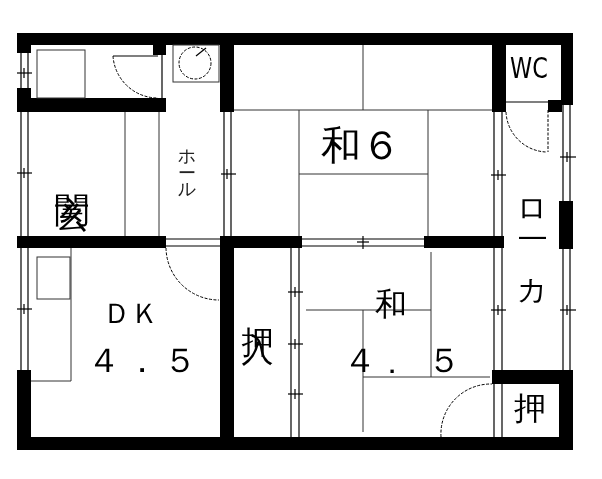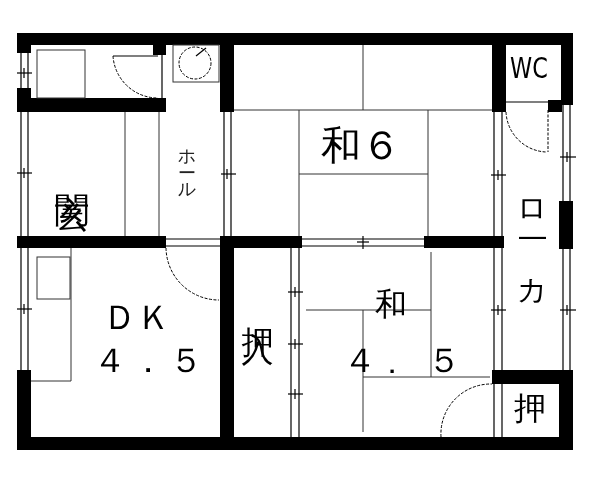--- a/index.html
+++ b/index.html
@@ -137,22 +137,22 @@
 </div>
 
 <div class="label vert" style="left:178px; top:137px; font-size:18px; color:#222; letter-spacing:6px;">ホール</div>
 
 <div class="label" style="left:321px; top:125px; font-size:40px;">和６</div>
 
 <div class="label" style="left:510px; top:55px; font-size:28px; transform:scaleX(0.8); transform-origin:left;">WC</div>
 
 <div class="label vert" style="left:517px; top:180px; font-size:30px; letter-spacing:4px;">ロ—カ</div>
 
-<div class="label" style="left:103px; top:300px; font-size:34px;">ＤＫ</div>
-<div class="label" style="left:87px; top:343px; font-size:34px; letter-spacing:4px;margin-left:6px;">４．５</div>
+<div class="label" style="left:103px; top:300px; font-size:28px;">ＤＫ</div>
+<div class="label" style="left:87px; top:343px; font-size:34px; letter-spacing:4px;">４．５</div>
 
 <div class="label vert" style="left:242px; top:301px; font-size:32px; letter-spacing:6px;">押入</div>
 
 <div class="label" style="left:375px; top:288px; font-size:32px;">和</div>
 <div class="label" style="left:343px; top:343px; font-size:34px;">４</div>
 <div class="label" style="left:377px; top:348px; font-size:30px;">．</div>
 <div class="label" style="left:427px; top:343px; font-size:34px;">５</div>
 
 <div class="label" style="left:514px; top:392px; font-size:32px;">押</div>
 

